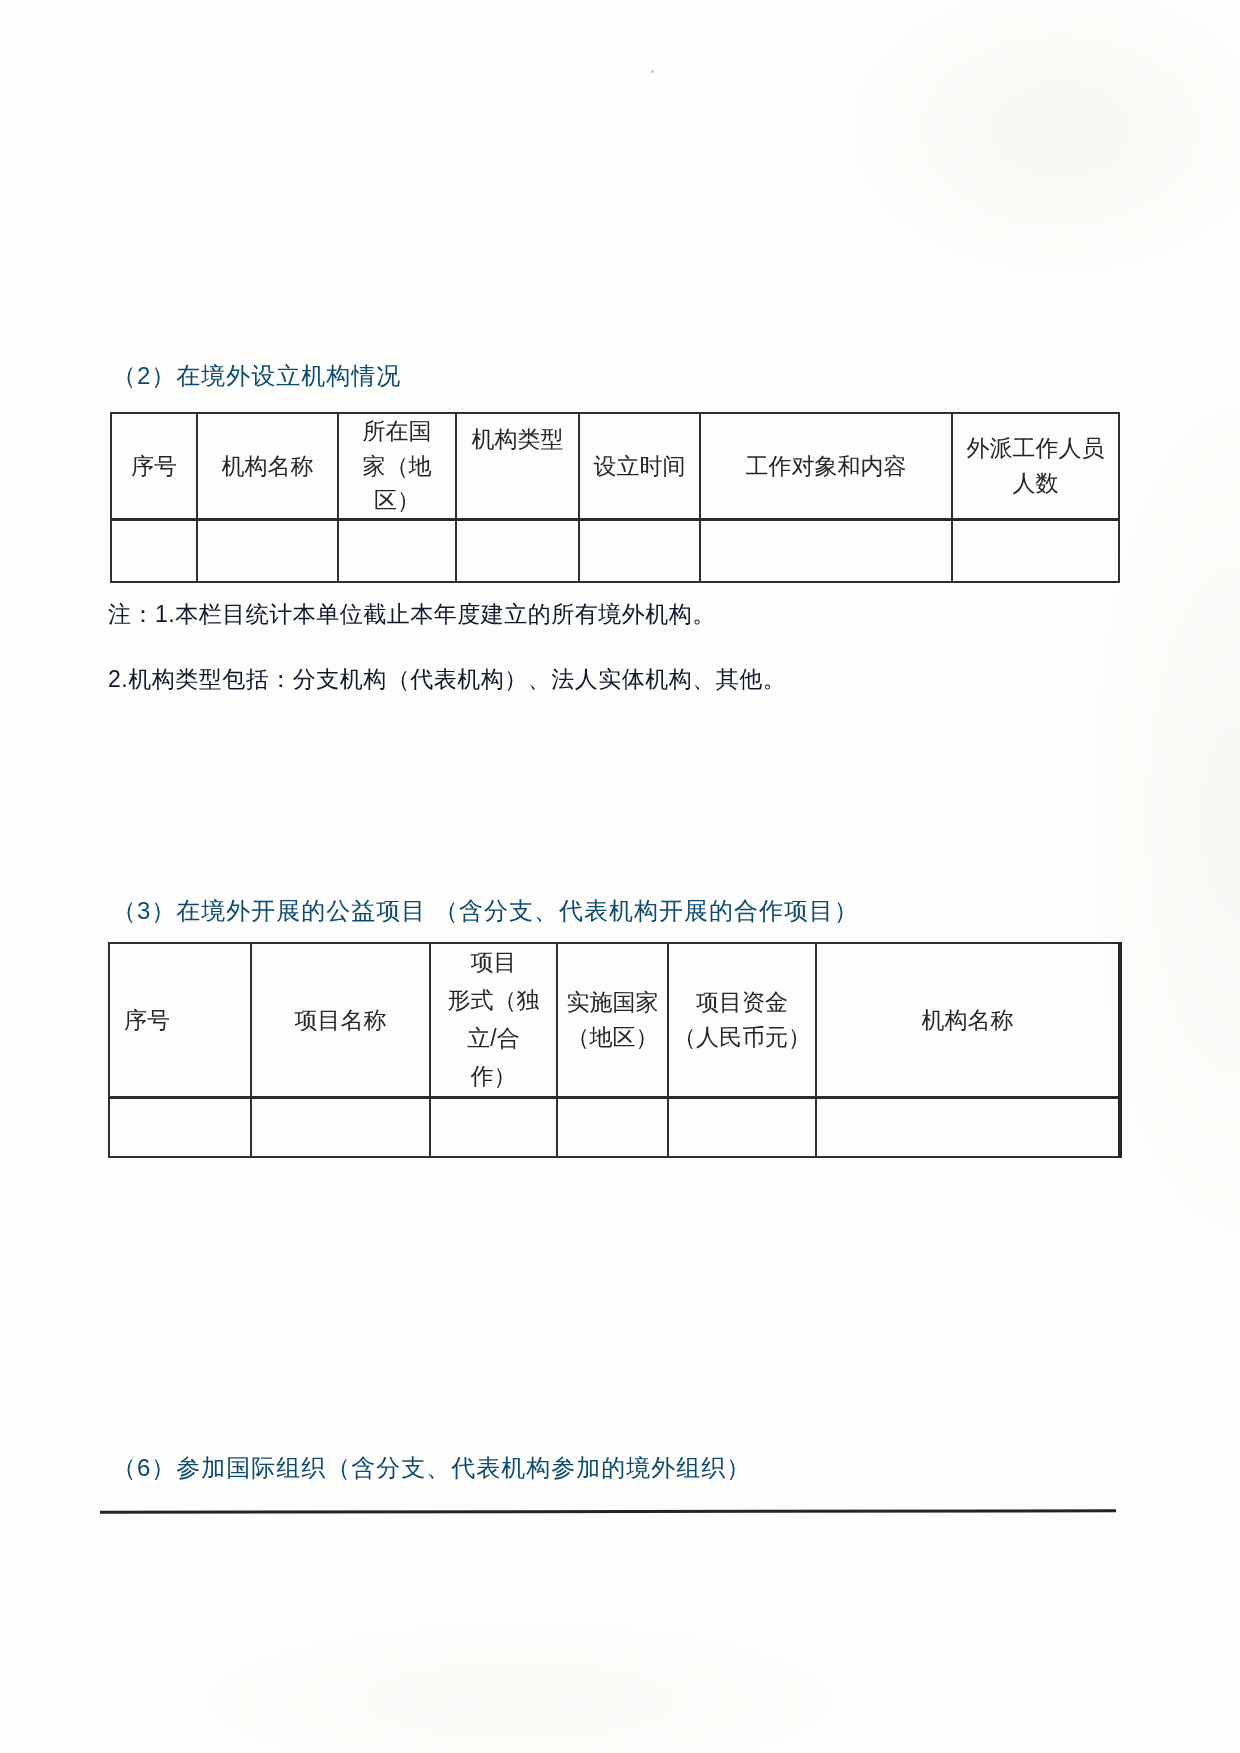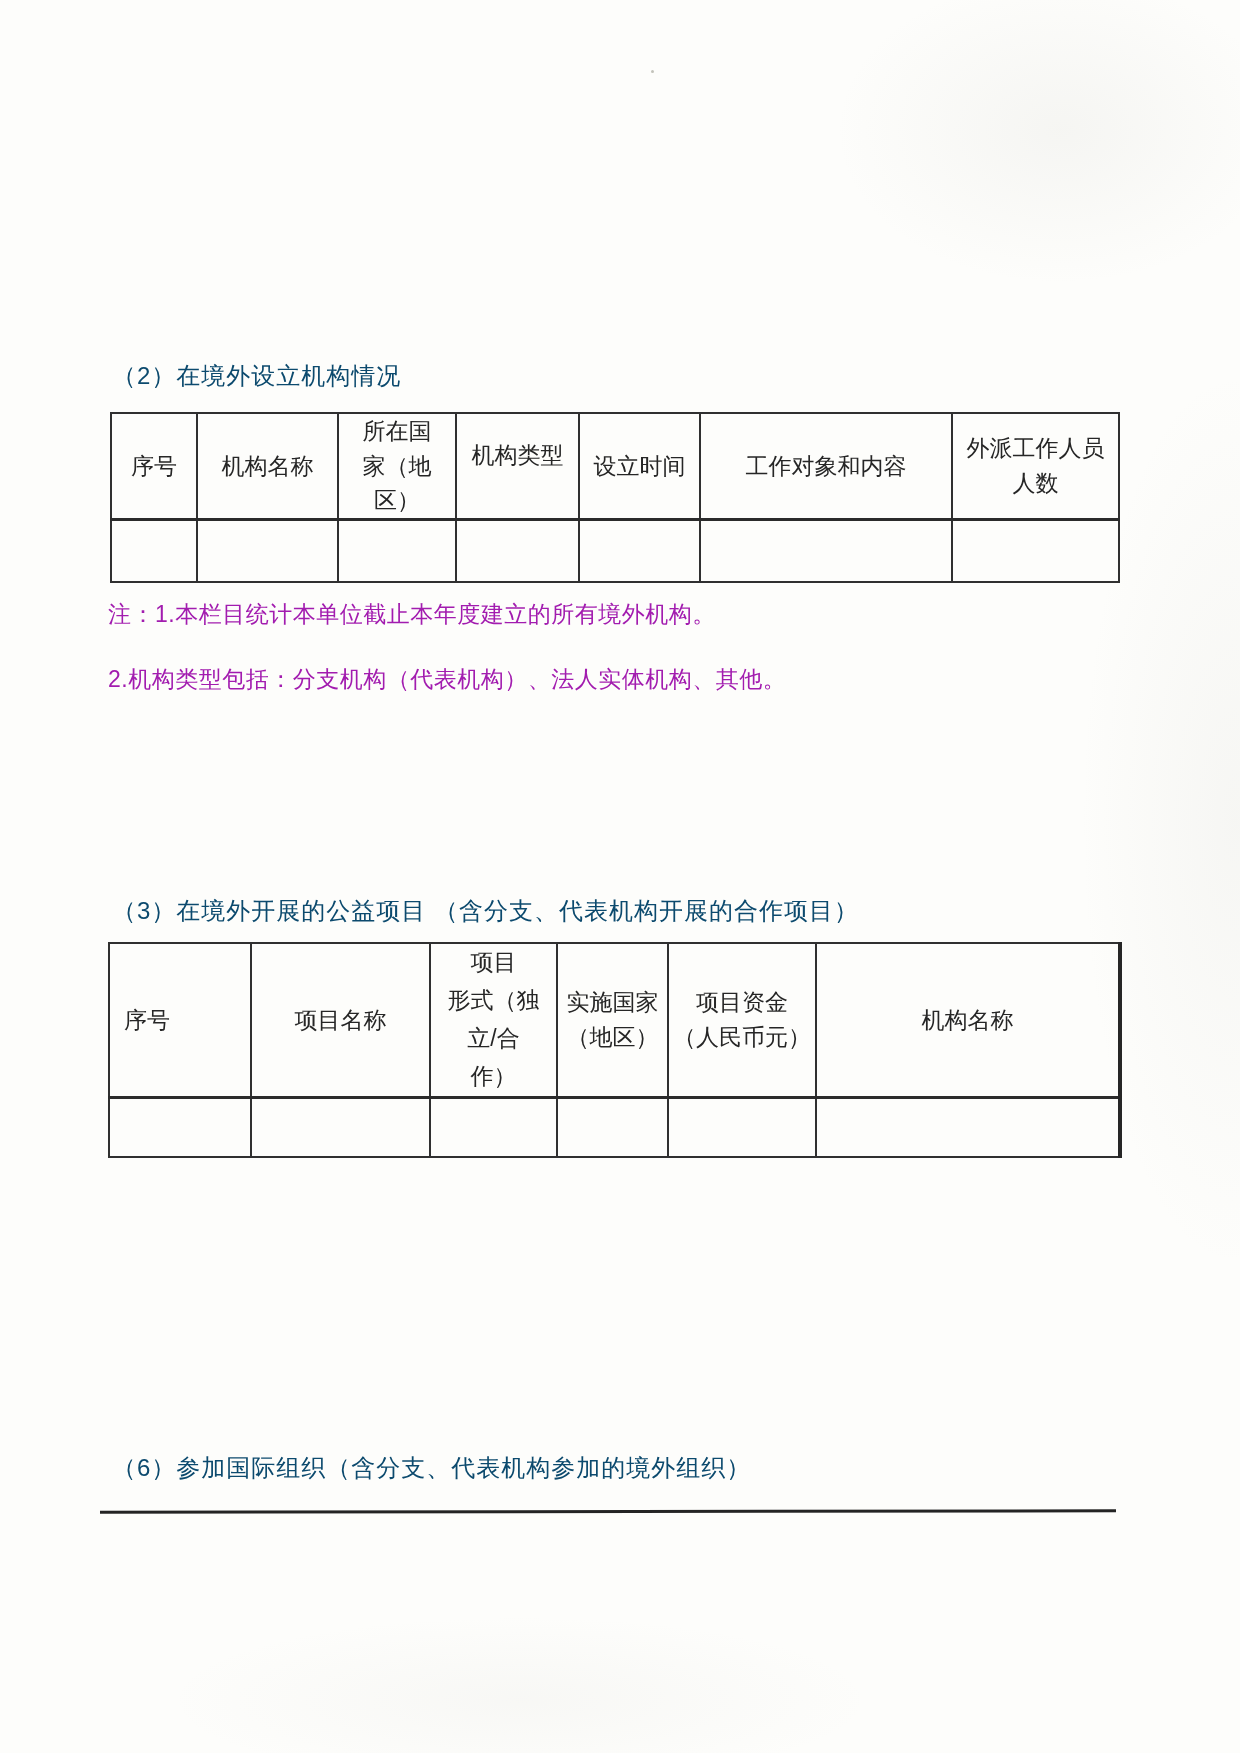--- a/index.html
+++ b/index.html
@@ -11,40 +11,40 @@
       radial-gradient(ellipse 220px 640px at 1235px 820px, rgba(178,178,168,0.09), transparent 70%),
       radial-gradient(ellipse 500px 120px at 520px 1700px, rgba(178,178,168,0.07), transparent 70%);
     font-family:"Liberation Sans","DejaVu Sans",sans-serif;
     color:#262626;
   }
   .abs{position:absolute;}
   .title{font-size:24px;letter-spacing:1px;color:#0c4a6e;white-space:nowrap;}
   #title2{left:112px;top:360px;}
   #title3{left:112px;top:895px;}
   #title4{left:112px;top:1452px;}
-  .note{font-size:23px;letter-spacing:0.5px;color:#a21caf;white-space:nowrap;}
+  .note{font-size:23px;letter-spacing:0.5px;color:#0f172a;white-space:nowrap;}
   #note1{left:108px;top:599px;}
   #note2{left:108px;top:664px;}
 
   table{border-collapse:collapse;table-layout:fixed;position:absolute;}
   td{
     border:2px solid #303030;
     font-size:23px;color:#262626;
     text-align:center;vertical-align:middle;
     padding:0;line-height:1.5;
     white-space:pre-line;word-break:break-all;
     overflow:hidden;
   }
   tr.hdr td{border-bottom:3px solid #2b2b2b;}
 
   #table1{left:110px;top:412px;width:1008px;}
   #table1 tr.hdr{height:100px;}
   #table1 tr.body{height:63px;}
   #table1 td.c-country{padding:0 16px;}
-  #table1 td.c-orgtype{vertical-align:top;padding-top:24px;}
+  #table1 td.c-orgtype{vertical-align:top;padding-top:8px;}
   #table1 td.c-staff{padding:0 10px;}
 
   #table2{left:108px;top:942px;width:1011px;}
   #table2 tr.hdr{height:131px;}
   #table2 tr.body{height:60px;}
   #table2 td:last-child{border-right:4px solid #262626;}
   #table2 td.c-seq2{text-align:left;padding-left:14px;}
   #table2 td.c-form{padding:0 14px;line-height:1.65;}
   #table2 td.c-impl{padding:0 6px;}
   #table2 td.c-fund{padding:16px 2px;}

